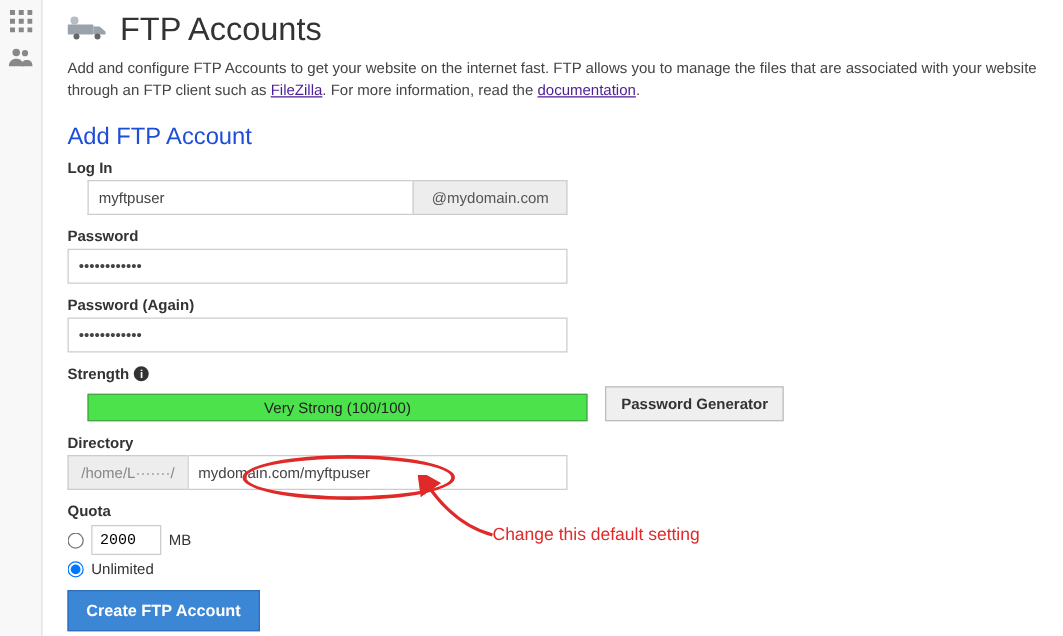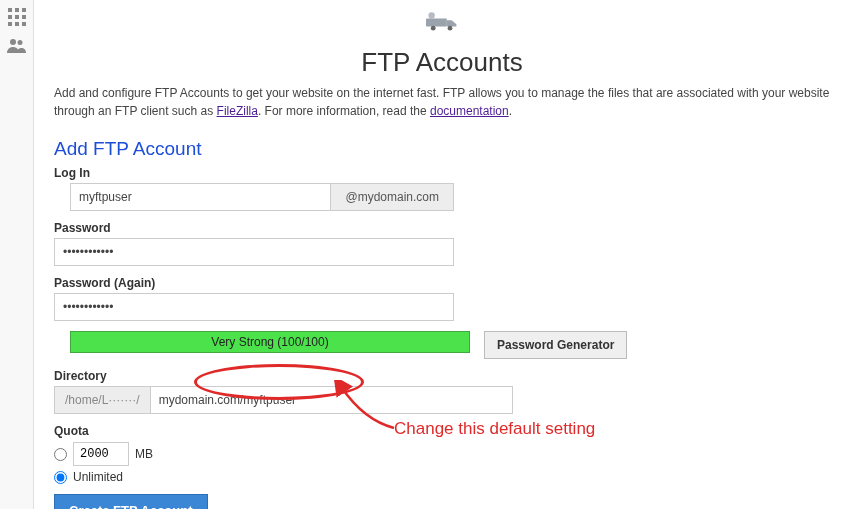--- a/index.html
+++ b/index.html
@@ -28,21 +28,20 @@
   .main {
     flex: 1;
     padding: 8px 20px 12px 20px;
     overflow: hidden;
   }
   .page-title-row {
     display: flex;
     align-items: center;
     gap: 10px;
     margin-bottom: 6px;
-    flex-direction: column;
   }
   .page-title {
     font-size: 26px;
     font-weight: 300;
     color: #333;
   }
   .page-title-icon svg { width: 32px; height: 26px; }
   .desc {
     font-size: 12px;
     color: #444;
@@ -82,21 +81,21 @@
     align-items: center;
     white-space: nowrap;
     color: #555;
   }
   .input-row { display: flex; width: 400px; padding-left: 16px; }
   .input-row .input { flex: 1; border-right: 0; }
   .input-row .addon { border-left: 1px solid #ccc; padding: 0 14px; }
   .w400 { width: 400px; }
   .strength-row {
     display: flex;
-    align-items: flex-start;
+    align-items: flex-end;
     gap: 14px;
     margin-top: 3px;
     padding-left: 16px;
   }
   .strength-bar {
     flex: 0 0 400px;
     height: 22px;
     background: #4be24b;
     border: 1px solid #3fa93f;
     color: #222;
@@ -115,33 +114,33 @@
     font-family: inherit;
     font-weight: bold;
   }
   .btn-primary {
     background: #3c86d6;
     border: 1px solid #2d6fb6;
     color: #fff;
     padding: 8px 14px;
     font-size: 13px;
   }
-  .dir-row { display: flex; width: 459px; }
+  .dir-row { display: flex; width: 400px; }
   .dir-row .addon { border-right: 0; padding: 0 10px; color:#888; }
   .dir-row .input { flex: 1; }
   .quota-group { margin-top: 4px; }
   .quota-line { display: flex; align-items: center; gap: 6px; font-size: 12px; margin-bottom: 4px; }
   .quota-line input[type="text"] {
     width: 56px; height: 24px; border:1px solid #ccc; font-size:12px; padding:0 6px; font-family:Liberation Mono, monospace;
   }
   .quota-line input[type="radio"] { margin: 0; }
   .annot-text {
     position: absolute;
     color: #e02a2a;
-    font-size: 17px;
+    font-size: 14px;
     left: 360px;
     top: 419px;
   }
   .annot-circle {
     position: absolute;
     left: 160px;
     top: 364px;
     width: 170px;
     height: 36px;
     border: 3px solid #e02a2a;
@@ -226,20 +225,24 @@
     <div class="field-label">Password</div>
     <input class="input w400" type="password" value="••••••••••••" style="">
   </div>
 
   <div class="field-block">
     <div class="field-label">Password (Again)</div>
     <input class="input w400" type="password" value="••••••••••••" style="">
   </div>
 
   <div class="field-block">
+    <div class="field-label">
+      <span>Strength</span>
+      <span class="icon-info">i</span>
+    </div>
     <div class="strength-row">
       <div class="strength-bar">Very Strong (100/100)</div>
       <button class="btn">Password Generator</button>
     </div>
   </div>
 
   <div class="field-block">
     <div class="field-label">Directory</div>
     <div class="dir-row">
       <span class="addon">/home/L·······/</span>

